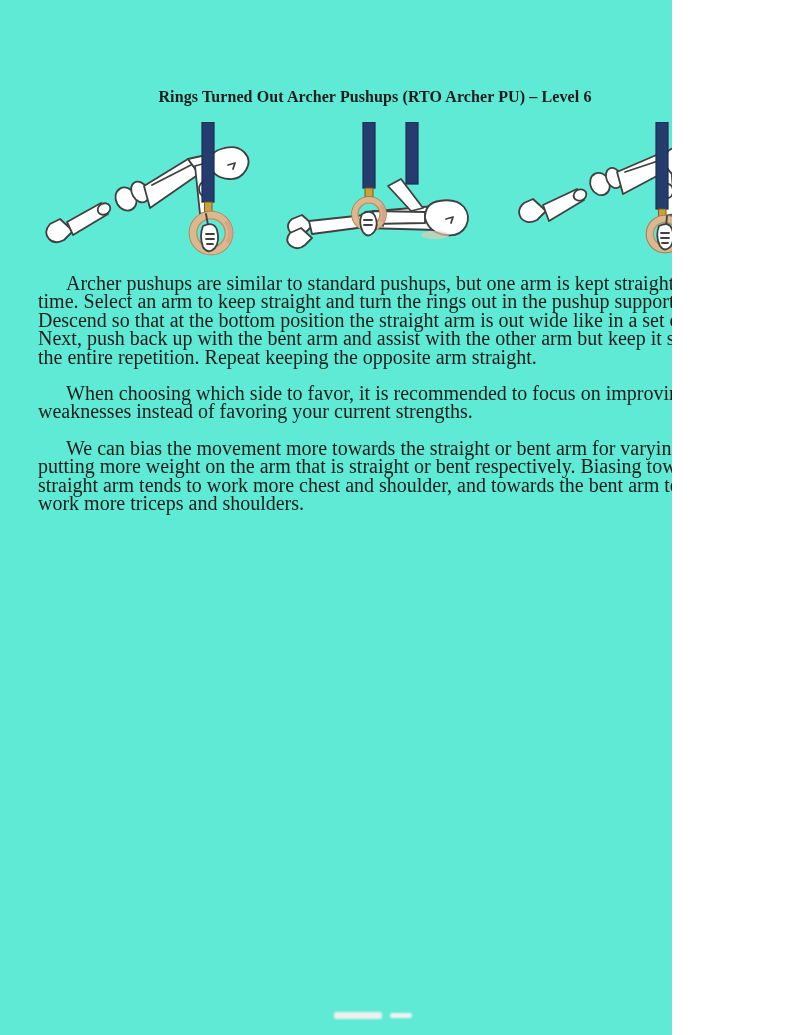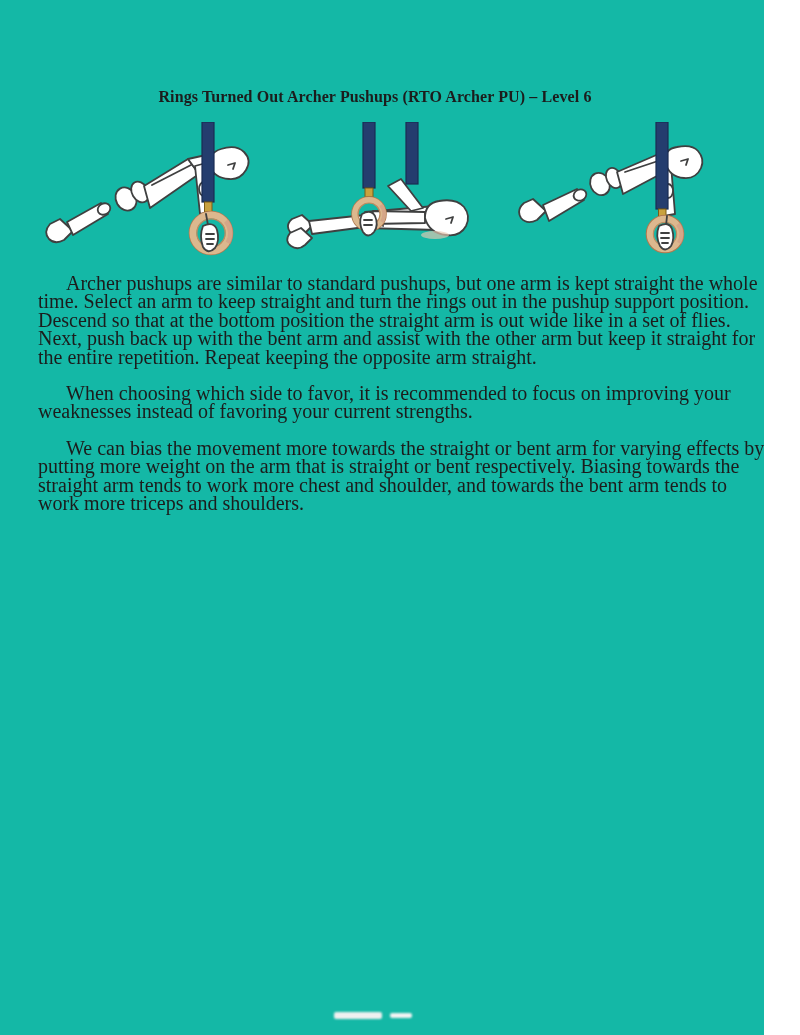--- a/index.html
+++ b/index.html
@@ -1,19 +1,19 @@
 <!DOCTYPE html>
 <html><head>
 <meta charset="utf-8">
 <style>
   html,body{margin:0;padding:0;background:#ffffff;}
   .page{
     position:relative;
-    width:764px;height:1035px;
-    background:#14b8a6;
+    width:672px;height:1035px;
+    background:#5eead4;
     font-family:"Liberation Serif","DejaVu Serif",serif;
     color:#1c1c1c;
     overflow:hidden;
   }
   .doc-title{
     position:absolute;
     top:88px;left:0;width:750px;
     text-align:center;
     font-size:16px;font-weight:bold;
     letter-spacing:0.1px;

